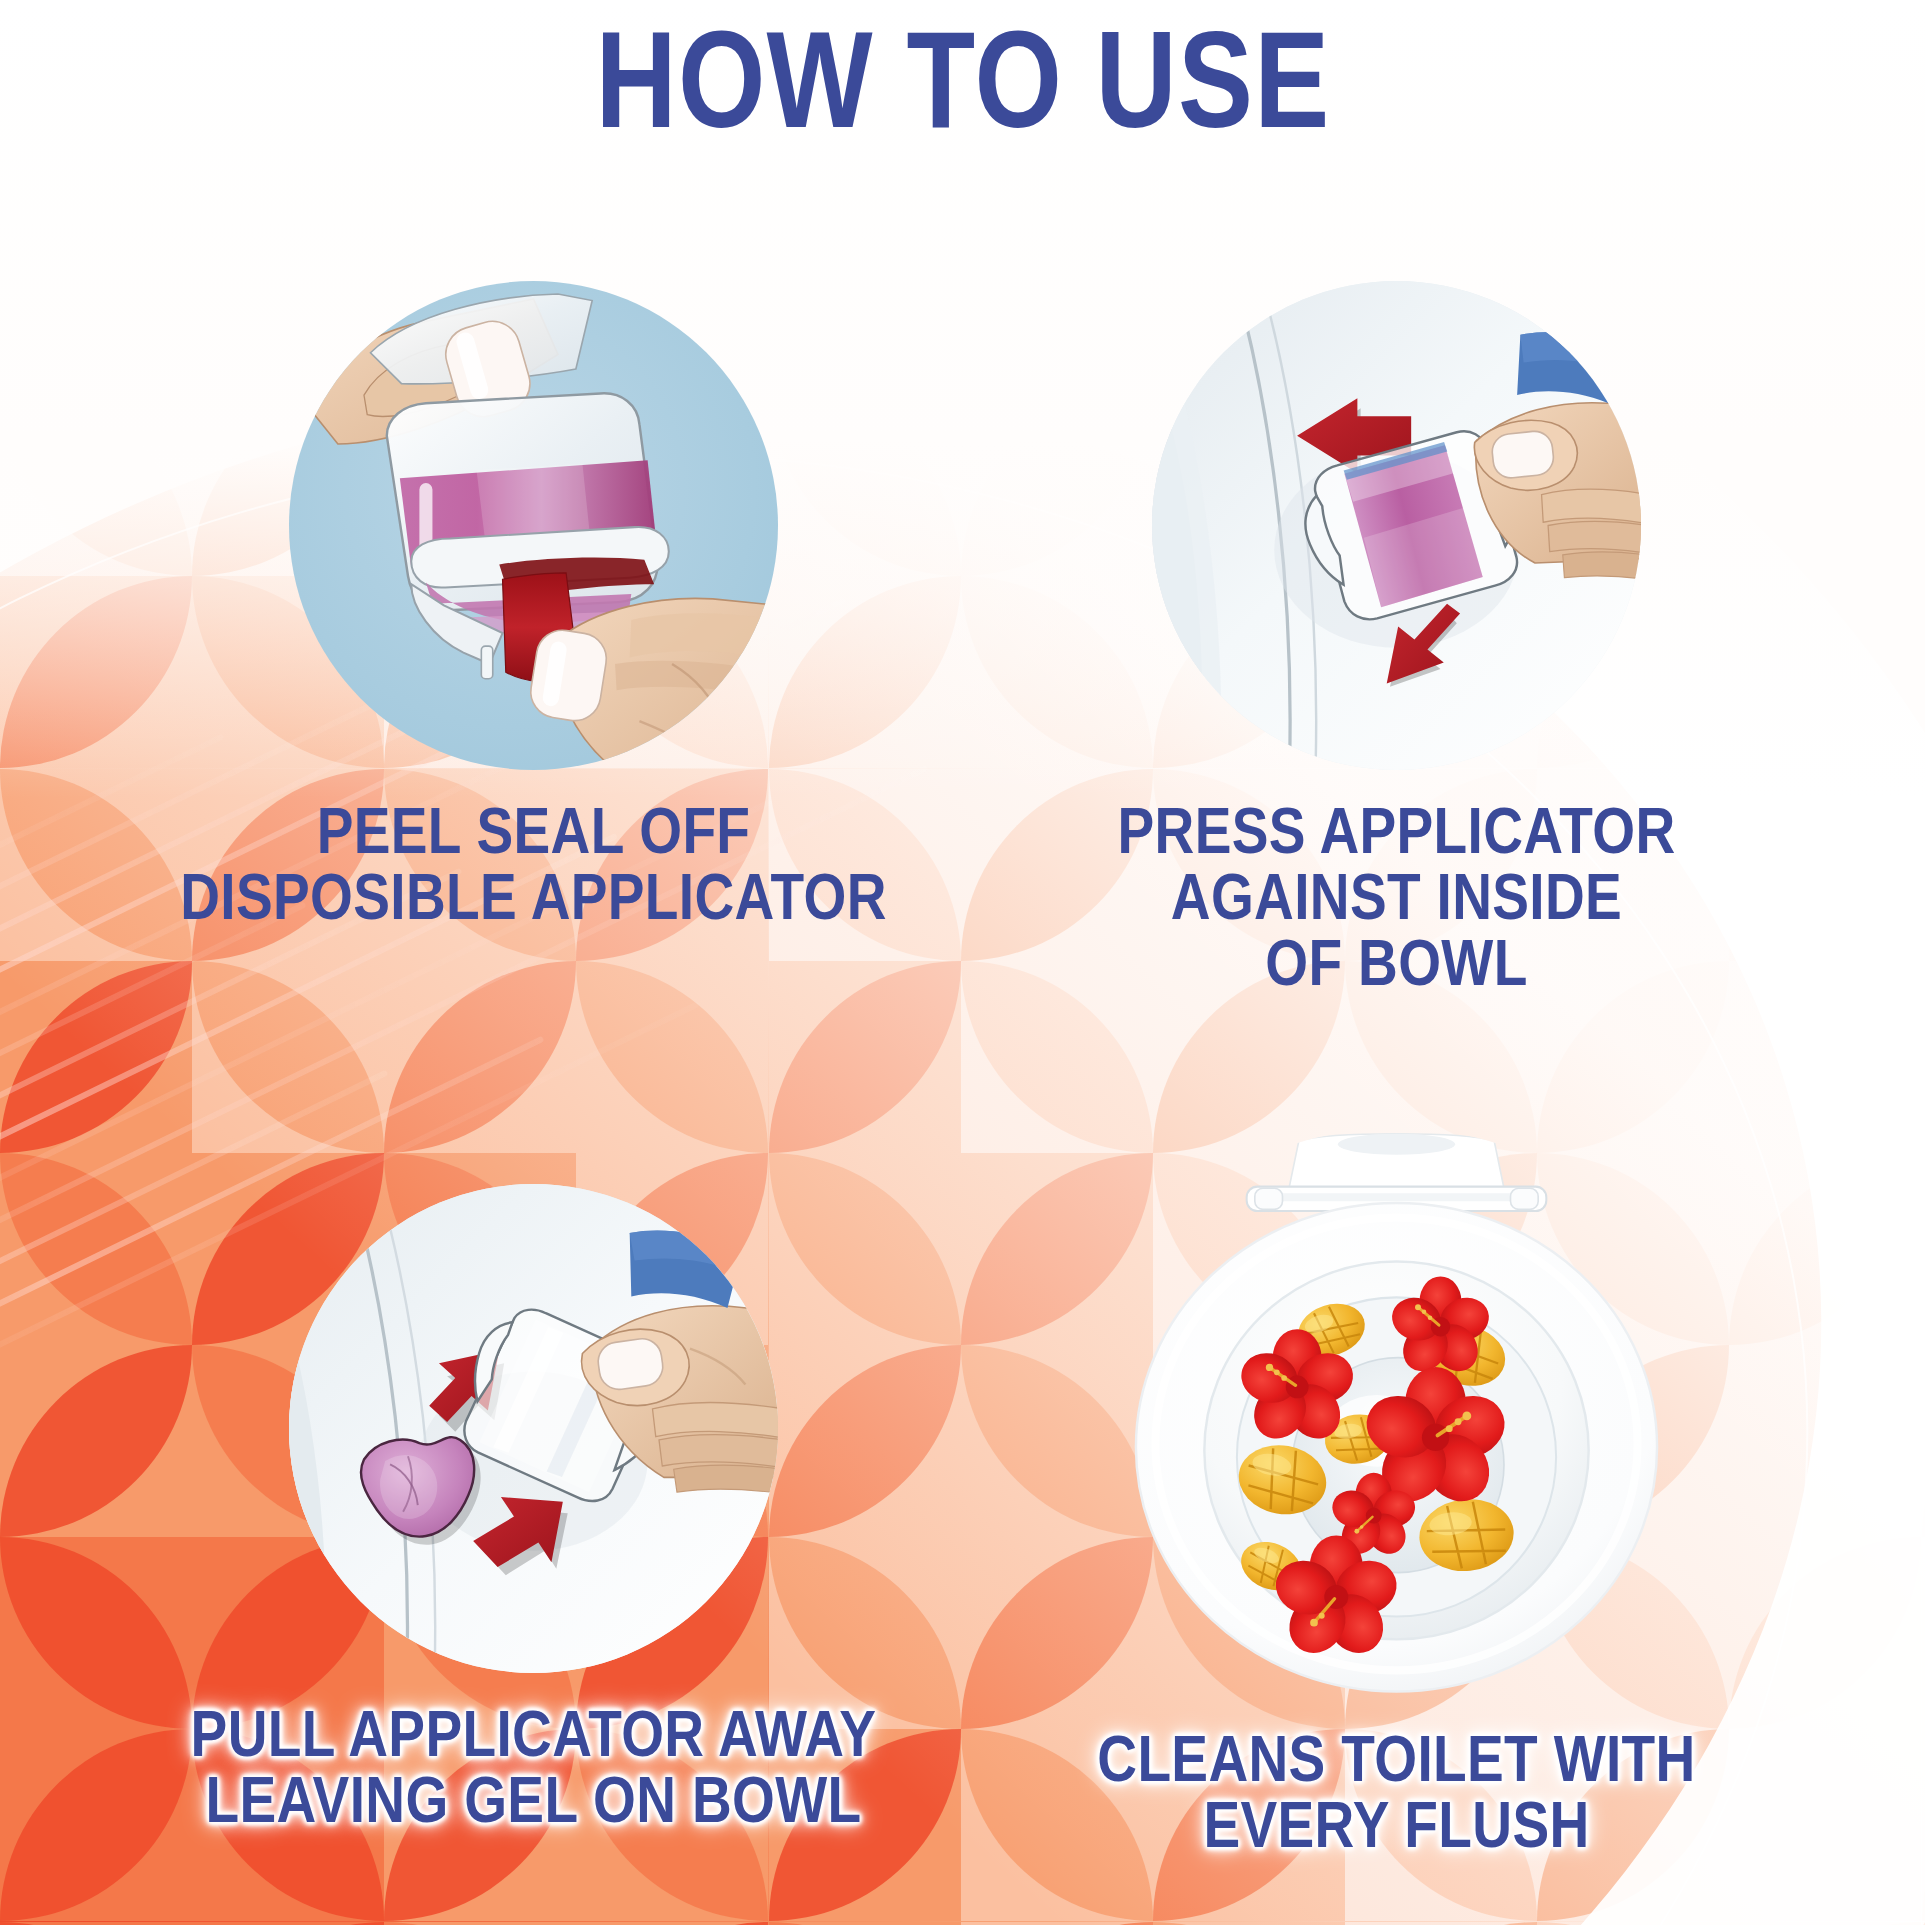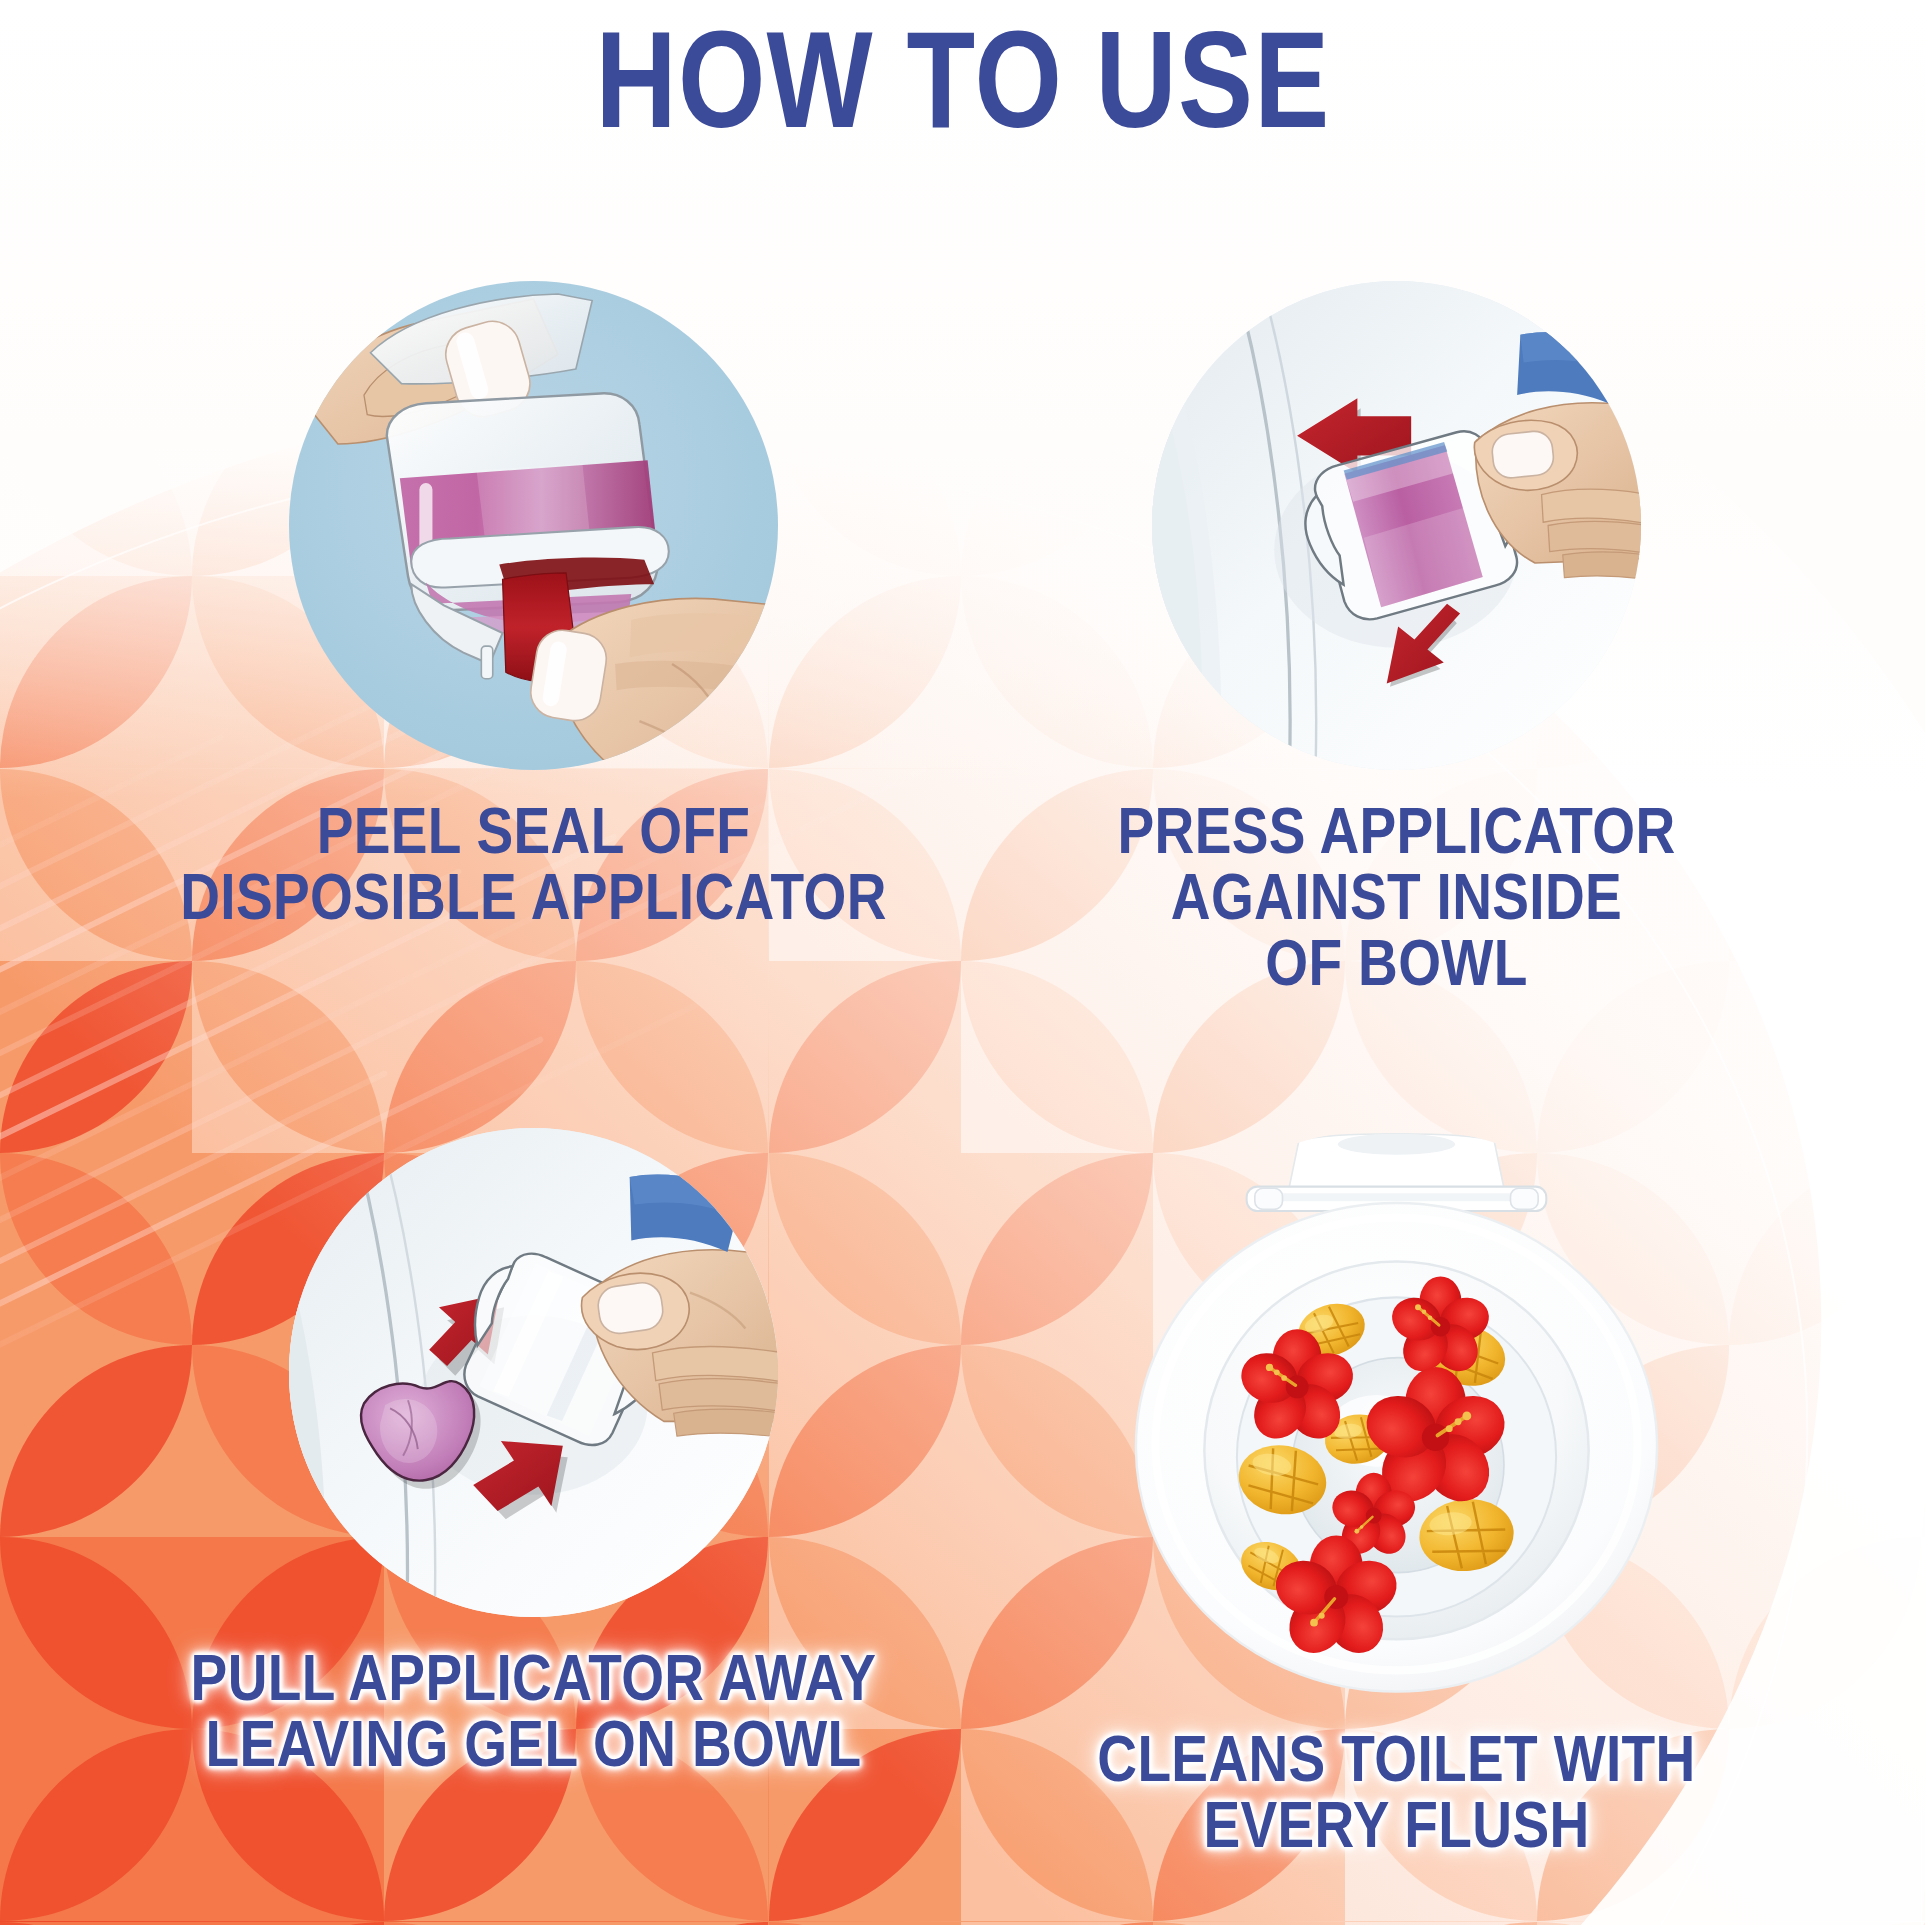--- a/index.html
+++ b/index.html
@@ -62,21 +62,21 @@
     letter-spacing:1.6px;
     transform:scaleX(.82);
     color:#3b4a99;
   }
 
   
   .grid{position:absolute;inset:0;}
   .step{position:absolute;width:879px;}
   .step-1{left:94px;top:281px;}
   .step-2{left:957px;top:281px;}
-  .step-3{left:94px;top:1128px;}
+  .step-3{left:94px;top:1184px;}
   .step-4{left:957px;top:1128px;}
 
   .circle-wrap{position:relative;width:489px;height:489px;margin:0 auto;}
   .circle{
     position:absolute;inset:0;border-radius:50%;overflow:hidden;
   }
 
   .caption{
     margin-top:29px;text-align:center;
     font-family:"Liberation Sans Narrow","Liberation Sans",sans-serif;

